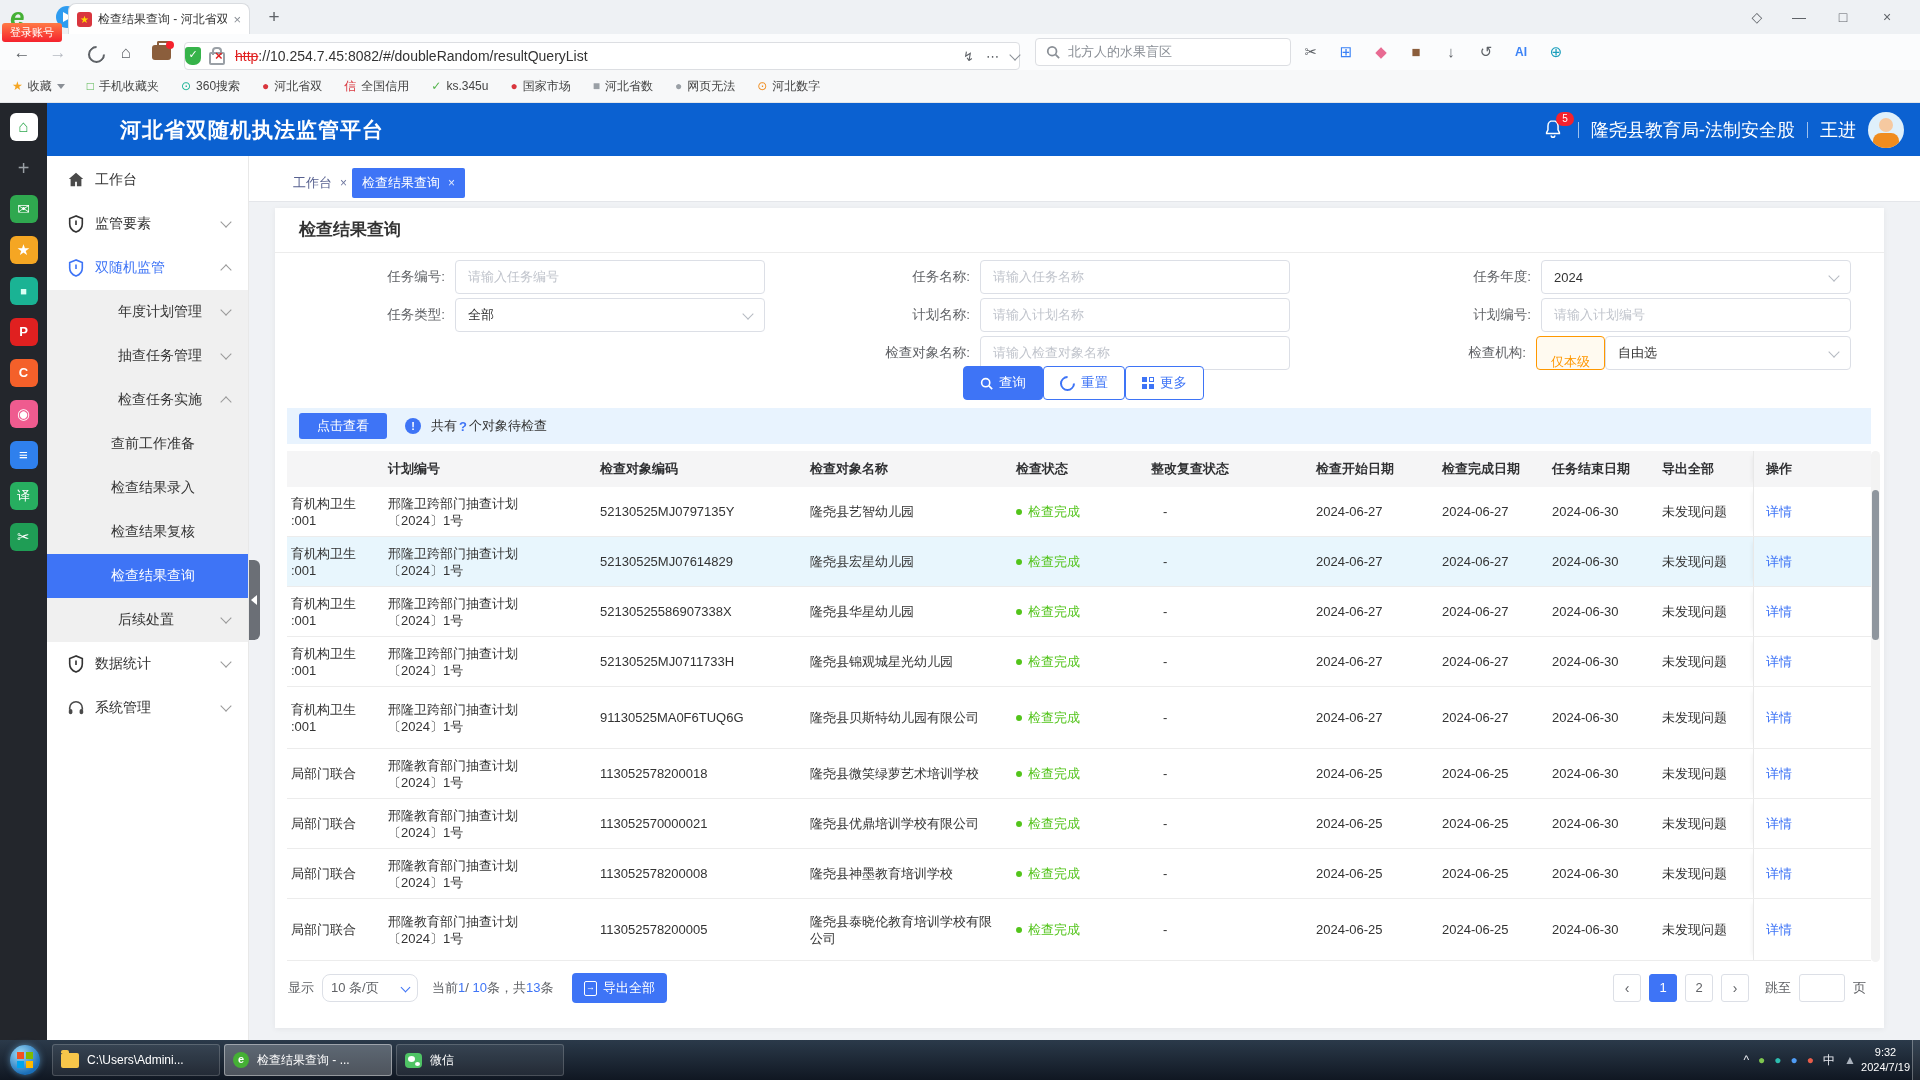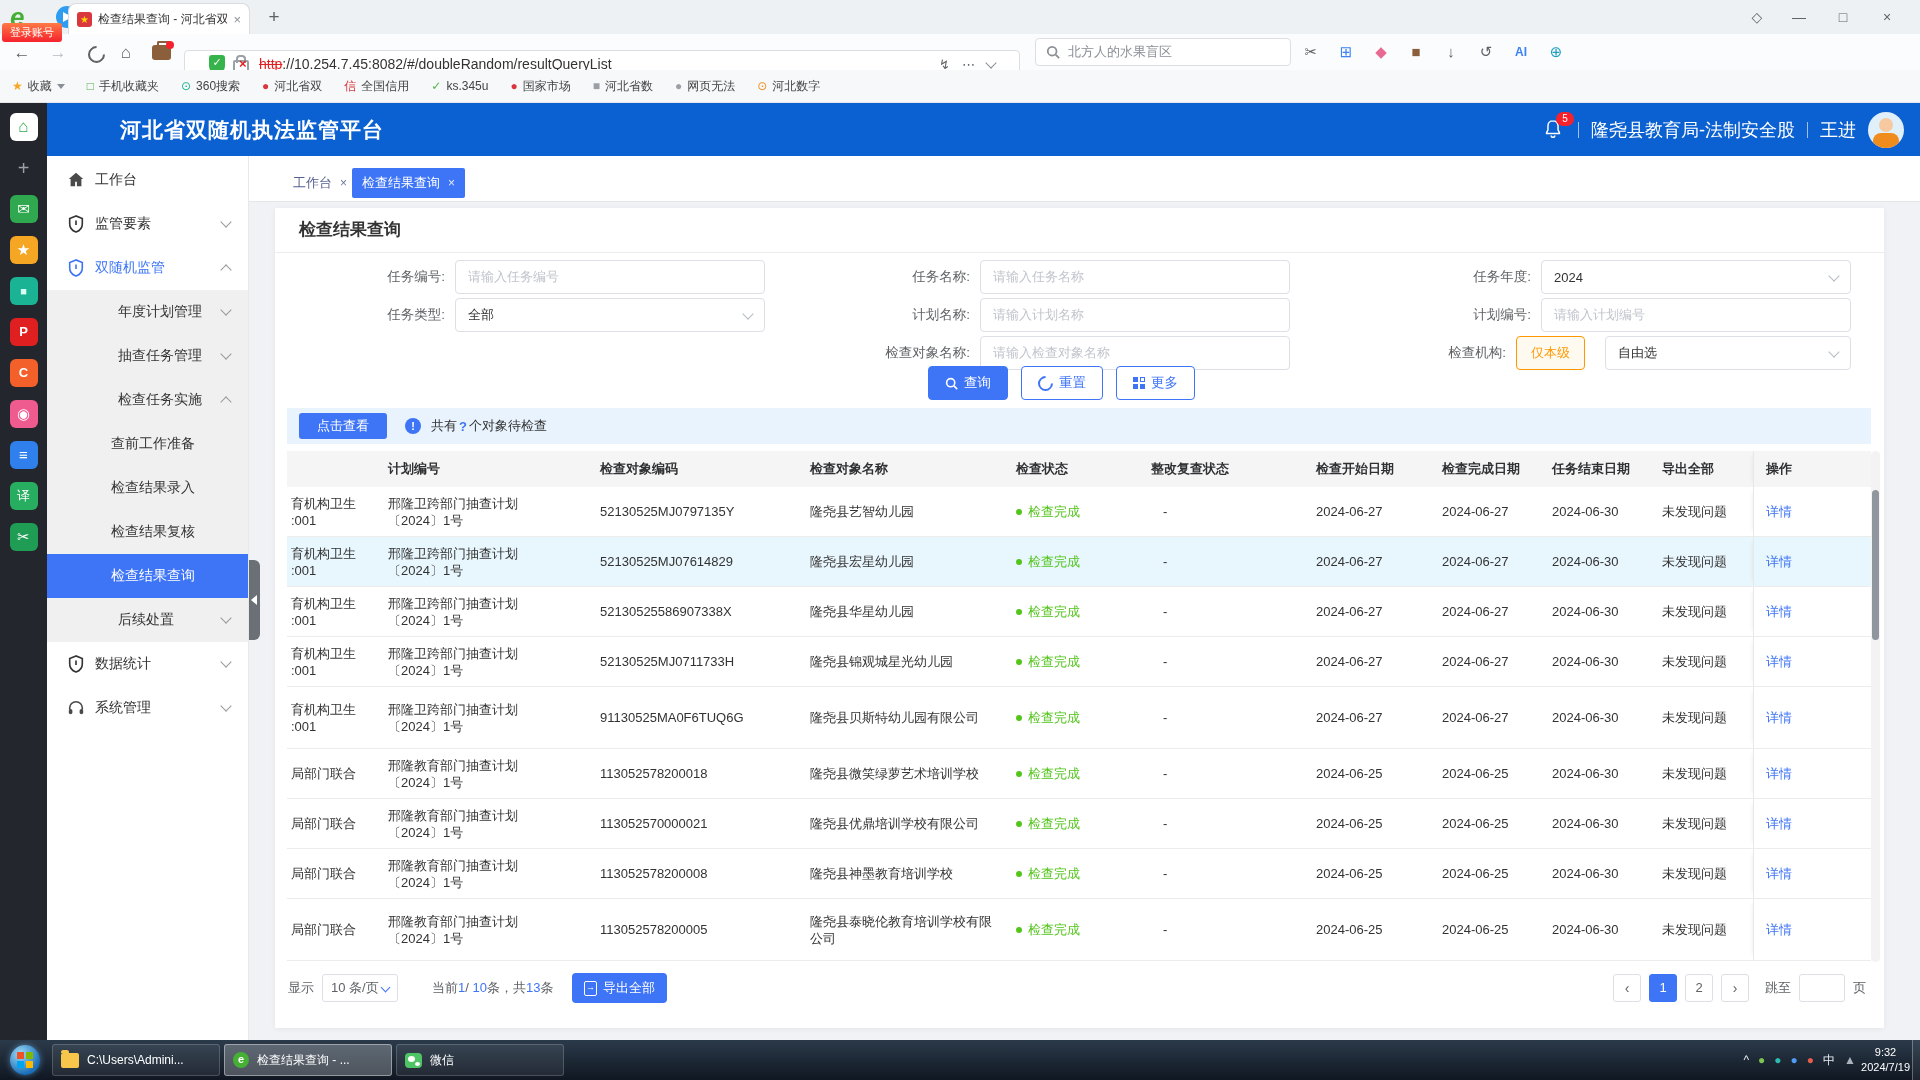--- a/index.html
+++ b/index.html
@@ -18,21 +18,21 @@
   .xgrey{color:#8a8f96;font-size:13px;margin-left:6px;cursor:pointer}
   .newtab{position:absolute;left:262px;top:5px;width:24px;height:24px;color:#5f6368;font-size:19px;line-height:24px;text-align:center;cursor:pointer}
   .winctl{position:absolute;top:5px;width:26px;height:24px;text-align:center;line-height:24px;color:#5f6368;font-size:14px;cursor:pointer}
   
   .toolbar{position:absolute;left:0;top:34px;right:0;height:36px;background:#fbfcfd;border-bottom:1px solid #e4e6e9}
   .tb-ico{position:absolute;top:7px;width:24px;height:24px;text-align:center;line-height:24px;color:#5f6368;font-size:17px;cursor:pointer}
   .ico-refresh{position:absolute;top:12px;width:13px;height:13px;border:2px solid #5f6368;border-radius:50%;border-top-color:transparent;transform:rotate(45deg);cursor:pointer}
   .briefcase{position:absolute;left:152px;top:11px;width:19px;height:15px;background:#8b5e3c;border-radius:3px;cursor:pointer}
   .briefcase::before{content:"";position:absolute;left:5px;top:-4px;width:9px;height:4px;border:2px solid #8b5e3c;border-bottom:none;border-radius:2px 2px 0 0}
   .briefcase::after{content:"";position:absolute;right:-3px;top:-4px;width:8px;height:8px;border-radius:50%;background:#f5222d}
-  .urlbar{position:absolute;left:184px;top:16px;width:836px;height:28px;background:#fff;border:1px solid #dcdee2;border-radius:4px;display:flex;align-items:center;box-sizing:border-box;padding:0 24px}
+  .urlbar{position:absolute;left:184px;top:8px;width:836px;height:28px;background:#fff;border:1px solid #dcdee2;border-radius:4px;display:flex;align-items:center;box-sizing:border-box;padding:0 0}
   .shield360{width:16px;height:18px;background:#36b34a;border-radius:3px 3px 7px 7px;margin-right:8px;position:relative;flex:none}
   .shield360::after{content:"✓";position:absolute;left:0;right:0;top:1px;color:#fff;font-size:11px;text-align:center}
   .lockx{width:12px;height:9px;border:2px solid #9aa0a6;border-radius:2px;position:relative;margin-right:10px;margin-top:4px;flex:none}
   .lockx::before{content:"";position:absolute;left:1px;top:-7px;width:6px;height:6px;border:2px solid #9aa0a6;border-bottom:none;border-radius:4px 4px 0 0}
   .lockx::after{content:"×";position:absolute;left:4px;top:-6px;color:#e02020;font-size:13px;font-weight:bold}
   .url-scheme{color:#e02020;text-decoration:line-through;font-size:14px}
   .url-rest{color:#333;font-size:14px;flex:1;white-space:nowrap;overflow:hidden}
   .url-right{display:flex;align-items:center;gap:12px;color:#5f6368;flex:none}
   .chev{display:inline-block;width:7px;height:7px;border-right:1.5px solid #8a8f96;border-bottom:1.5px solid #8a8f96;transform:rotate(45deg);margin-top:-3px}
   .searchbox{position:absolute;left:1035px;top:4px;width:256px;height:28px;background:#fff;border:1px solid #dcdee2;border-radius:4px;display:flex;align-items:center;box-sizing:border-box;padding:0 10px;color:#8a8f96}
@@ -106,23 +106,23 @@
   .fcol.c1{left:20px;width:470px}.fcol.c2{left:430px;width:585px}.fcol.c3{left:1000px;width:576px}
   .field{display:flex;height:34px;margin-bottom:4px;align-items:center}
   .flabel{flex:1;text-align:right;padding-right:10px;color:#606266;font-size:13.5px;white-space:nowrap}
   .fctrl{width:310px;height:34px;border:1px solid #dcdfe6;border-radius:4px;display:flex;align-items:center;padding:0 12px;box-sizing:border-box;background:#fff;cursor:text}
   .ftext{flex:1;color:#c0c4cc;font-size:13px;white-space:nowrap;overflow:hidden}
   .field.val .ftext{color:#333}
   .field .cdown{display:none;width:7px;height:7px;border-right:1.5px solid #b6bac2;border-bottom:1.5px solid #b6bac2;transform:rotate(45deg);margin-top:-3px}
   .field.sel .cdown{display:inline-block}
   .field.sel .fctrl{cursor:pointer}
   .fbtn:empty{display:none}
-  .fbtn{height:34px;line-height:32px;box-sizing:border-box;border:1px solid #ff9800;color:#ff9800;background:#fffaf0;border-radius:4px;padding:0 14px;margin-right:20px;cursor:pointer;font-size:13px;white-space:nowrap}
+  .fbtn{height:34px;line-height:32px;box-sizing:border-box;border:1px solid #ff9800;color:#ff9800;background:#fffaf0;border-radius:4px;padding:9px 14px;margin-right:0;cursor:pointer;font-size:13px;white-space:nowrap}
   .field.org .fctrl{width:246px;cursor:pointer}
-  .btnrow{position:absolute;left:653px;top:158px;display:flex;gap:13px}
+  .btnrow{position:absolute;left:688px;top:158px;display:flex;}
   .btn{height:34px;line-height:32px;box-sizing:border-box;border-radius:4px;padding:0 16px;font-size:13.5px;cursor:pointer;display:flex;align-items:center;gap:6px}
   .btn.primary{background:#3e74f6;border:1px solid #3e74f6;color:#fff}
   .btn.ghost{background:#fff;border:1px solid #3e74f6;color:#3e74f6}
   .ico-refresh-b{width:11px;height:11px;border:2px solid #3e74f6;border-radius:50%;border-top-color:transparent;transform:rotate(45deg)}
   .ico-grid{display:inline-block;width:12px;height:12px;position:relative}
   .ico-grid i{position:absolute;width:5px;height:5px;background:#3e74f6}
   .ico-grid i:nth-child(1){left:0;top:0}.ico-grid i:nth-child(2){right:0;top:0;background:transparent;border:1.5px solid #3e74f6;width:3px;height:3px}
   .ico-grid i:nth-child(3){left:0;bottom:0}.ico-grid i:nth-child(4){right:0;bottom:0}
   .notice{position:absolute;left:12px;top:200px;width:1584px;height:36px;background:#e8f3fe;display:flex;align-items:center;box-sizing:border-box;padding-left:12px}
   .notice .nbtn{background:#3e74f6;color:#fff;border-radius:3px;height:26px;line-height:26px;padding:0 18px;font-size:13px;cursor:pointer}
@@ -142,21 +142,21 @@
   .td.colwrap{flex-direction:column;justify-content:center;align-items:flex-start}
   .td .dot{width:6px;height:6px;border-radius:50%;background:#52c41a;margin-right:6px;flex:none}
   .td .st{color:#52c41a}
   .c11{border-left:1px solid #e8e8e8;box-shadow:-5px 0 5px -5px rgba(0,0,0,.08)}
   .detail{color:#3e74f6;cursor:pointer}
   .vscroll{position:absolute;left:1596px;top:243px;width:9px;height:511px;background:#f3f3f3;border-radius:5px}
   .vthumb{position:absolute;left:1px;top:39px;width:7px;height:150px;background:#8f969e;border-radius:4px;cursor:pointer}
   
   .pager{position:absolute;left:0;top:765px;width:100%;height:32px}
   .pg-show{position:absolute;left:13px;top:0;line-height:30px;color:#606266}
-  .pg-size{position:absolute;left:47px;top:1px;width:76px;height:28px;border:1px solid #dcdfe6;border-radius:3px;display:flex;align-items:center;padding:0 8px;box-sizing:border-box;color:#606266;cursor:pointer}
+  .pg-size{position:absolute;left:47px;top:1px;width:96px;height:28px;border:1px solid #dcdfe6;border-radius:8px;display:flex;align-items:center;padding:0 8px;box-sizing:border-box;color:#606266;cursor:pointer}
   .pg-size .ftxt{flex:1}
   .pg-size .cdown2{width:6px;height:6px;border-right:1.5px solid #3e74f6;border-bottom:1.5px solid #3e74f6;transform:rotate(45deg);margin-top:-2px}
   .pg-info{position:absolute;left:157px;top:0;line-height:30px;color:#606266}
   .pg-info .b{color:#3e74f6}
   .pg-export{position:absolute;left:297px;top:0;height:30px;background:#3e74f6;color:#fff;border-radius:4px;display:flex;align-items:center;gap:6px;padding:0 12px;cursor:pointer}
   .ico-export{width:11px;height:13px;border:1.5px solid #fff;border-radius:2px;position:relative}
   .ico-export::after{content:"→";position:absolute;left:1px;top:0px;font-size:9px;color:#fff}
   .pg-right{position:absolute;left:1338px;top:1px;display:flex;align-items:center;gap:8px}
   .pbtn{width:28px;height:28px;border:1px solid #dcdfe6;border-radius:3px;background:#fff;color:#606266;text-align:center;line-height:26px;box-sizing:border-box;cursor:pointer}
   .pbtn.on{background:#3e74f6;border-color:#3e74f6;color:#fff}

